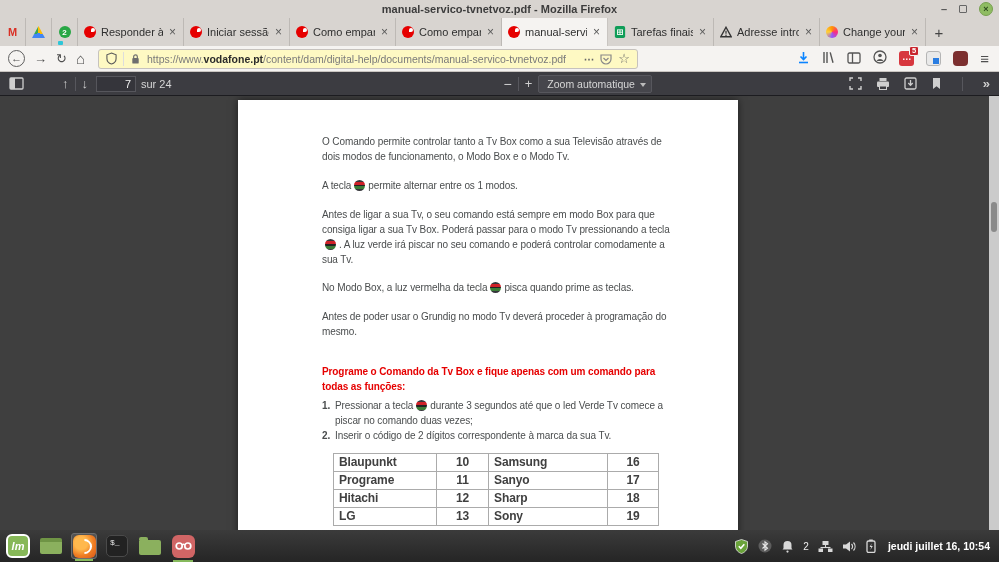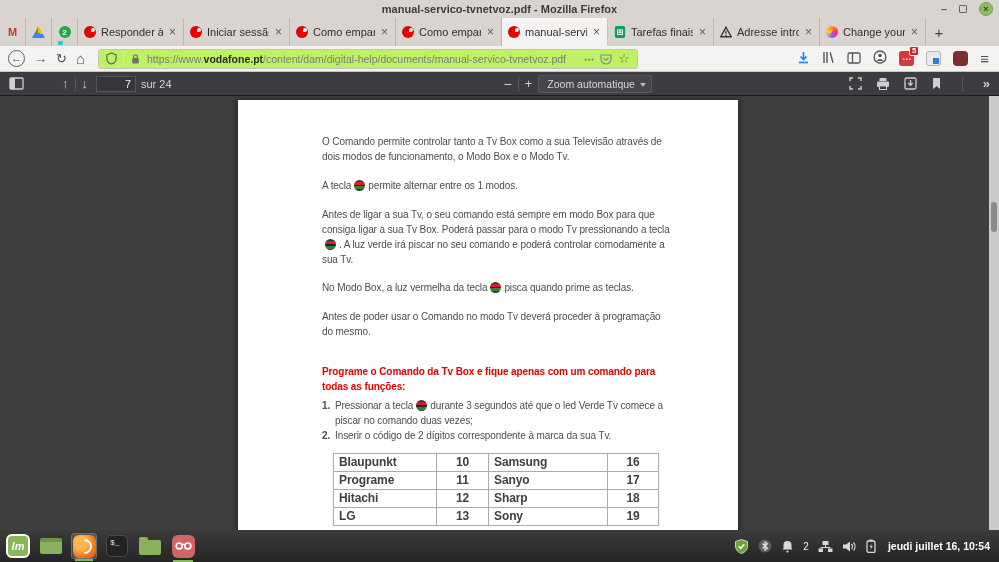--- a/index.html
+++ b/index.html
@@ -38,21 +38,21 @@
     display:flex; align-items:center; justify-content:center; }
   .pin-dot { position:absolute; bottom:1px; left:6px; width:5px; height:4px; background:#2ec6d8; border-radius:1px; }
   .fav.firefoxy { border-radius:50%; background:conic-gradient(#ff9500,#ff2a7e,#9059ff,#ffd139,#ff9500); }
 
   
   #navbar { position:absolute; top:46px; left:0; right:0; height:26px; background:#f5f3f1;
     border-bottom:1px solid #c9c5c1; display:flex; align-items:center; padding:0 8px; gap:9px; }
   .navico { color:#4f4f4f; font-size:13px; line-height:13px; }
   .circled { width:17px; height:17px; border:1.5px solid #5f5f5f; border-radius:50%;
     display:flex; align-items:center; justify-content:center; font-size:11px; }
-  #urlbar { width:540px; height:20px; background:#bef264; border:1px solid #c6c2be; border-radius:3px;
+  #urlbar { width:540px; height:20px; background:#fef9c3; border:1px solid #c6c2be; border-radius:3px;
     display:flex; align-items:center; padding:0 7px; gap:6px; font-size:10.5px; color:#7a7a7a;
     white-space:nowrap; margin-left:4px; }
   #urltext { flex:1; overflow:hidden; }
   #urltext b { color:#2b2b2b; }
   .uico { flex:0 0 auto; display:flex; align-items:center; }
   #navright { margin-left:auto; display:flex; align-items:center; gap:12px; padding-right:2px; }
   .ext { width:15px; height:15px; border-radius:3px; position:relative; display:flex; align-items:center; justify-content:center; }
   .ext.red { background:#d7373f; color:#fff; font-size:9px; font-weight:bold; }
   .ext .badge { position:absolute; top:-5px; right:-5px; background:#c9252d; color:#fff; font-size:7.5px;
     padding:0 2px; border-radius:2px; border:1px solid #f5f3f1; line-height:8px; }
@@ -318,21 +318,21 @@
   </div>
 </div>
 
 <div id="content">
   <div id="page">
     <div id="doc">
       <p class="para">O Comando permite controlar tanto a Tv Box como a sua Televisão através de dois modos de funcionamento, o Modo Box e o Modo Tv.</p>
       <p class="para"><span>A tecla</span><span class="tecla"></span><span>permite alternar entre os 1 modos.</span></p>
       <p class="para p4"><span>Antes de ligar a sua Tv, o seu comando está sempre em modo Box para que consiga ligar a sua Tv Box. Poderá passar para o modo Tv pressionando a tecla</span><span class="tecla"></span><span>. A luz verde irá piscar no seu comando e poderá controlar comodamente a sua Tv.</span></p>
       <p class="para"><span>No Modo Box, a luz vermelha da tecla</span><span class="tecla"></span><span>pisca quando prime as teclas.</span></p>
-      <p class="para p5">Antes de poder usar o Comando no modo Tv deverá proceder à programação do mesmo.</p>
+      <p class="para p5">Antes de poder usar o Grundig no modo Tv deverá proceder à programação do mesmo.</p>
       <p class="redhead">Programe o Comando da Tv Box e fique apenas com um comando para todas as funções:</p>
       <div class="li">
         <span class="num">1.</span>
         <span class="litext"><span>Pressionar a tecla</span><span class="tecla"></span><span>durante 3 segundos até que o led Verde Tv comece a piscar no comando duas vezes;</span></span>
       </div>
       <div class="li">
         <span class="num">2.</span>
         <span class="litext">Inserir o código de 2 dígitos correspondente à marca da sua Tv.</span>
       </div>
       <table id="brandtable">

